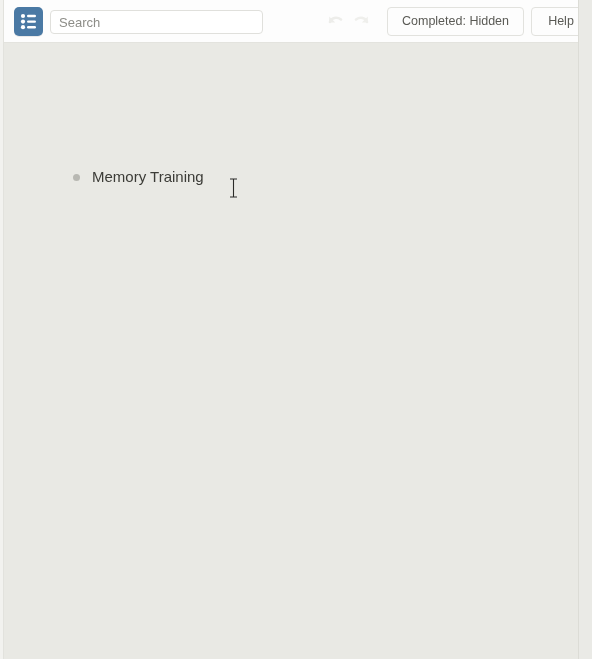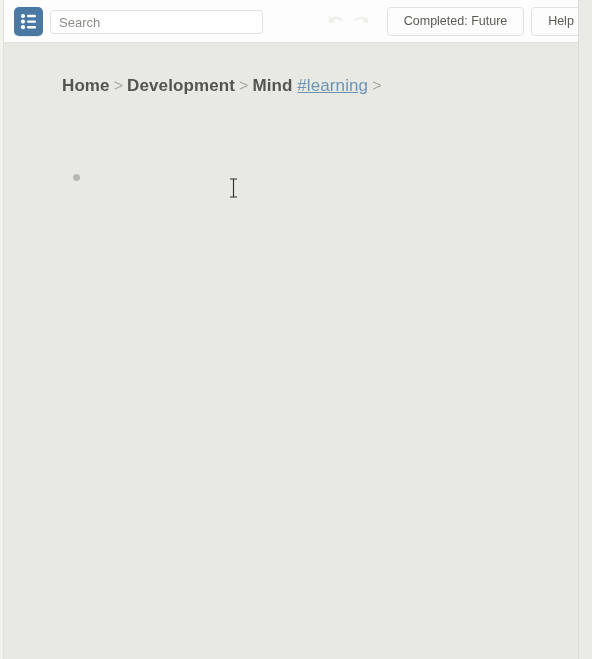--- a/index.html
+++ b/index.html
@@ -245,35 +245,33 @@
       </svg>
     </div>
 
     <div class="histbtn redo">
       <svg width="20" height="16" viewBox="0 0 20 16" aria-hidden="true">
         <path d="M16 9 C15 4.5, 9 3.5, 5 6.5" stroke="#efefec" stroke-width="2.6" fill="none" stroke-linecap="round"></path>
         <path d="M16.8 3.4 L16.8 9.6 L10.8 9.6 Z" fill="#efefec"></path>
       </svg>
     </div>
 
-    <button class="tbtn completed">Completed: Future</button>
+    <button class="tbtn completed">Completed: Hidden</button>
 
     <button class="tbtn help">Help</button>
   </div>
 
   <div class="content">
 
-    <div class="breadcrumb">
-      <span class="crumb">Home</span><span class="sep">&gt;</span><span class="crumb">Development</span><span class="sep">&gt;</span><span class="crumb">Mind</span>&nbsp;<span class="tag">#learning</span><span class="sep">&gt;</span>
-    </div>
 
 
     <div class="item-list">
       <div class="list-item">
         <span class="bullet"></span>
+        <span>Memory Training</span>
       </div>
     </div>
 
     <div class="caret">
       <svg width="9" height="20" viewBox="0 0 9 20" aria-hidden="true">
         <path d="M1 1 H8 M4.5 1 V19 M1 19 H8" stroke="#2b2b28" stroke-width="1.1" fill="none"></path>
       </svg>
     </div>
 
     <div class="watermark">

